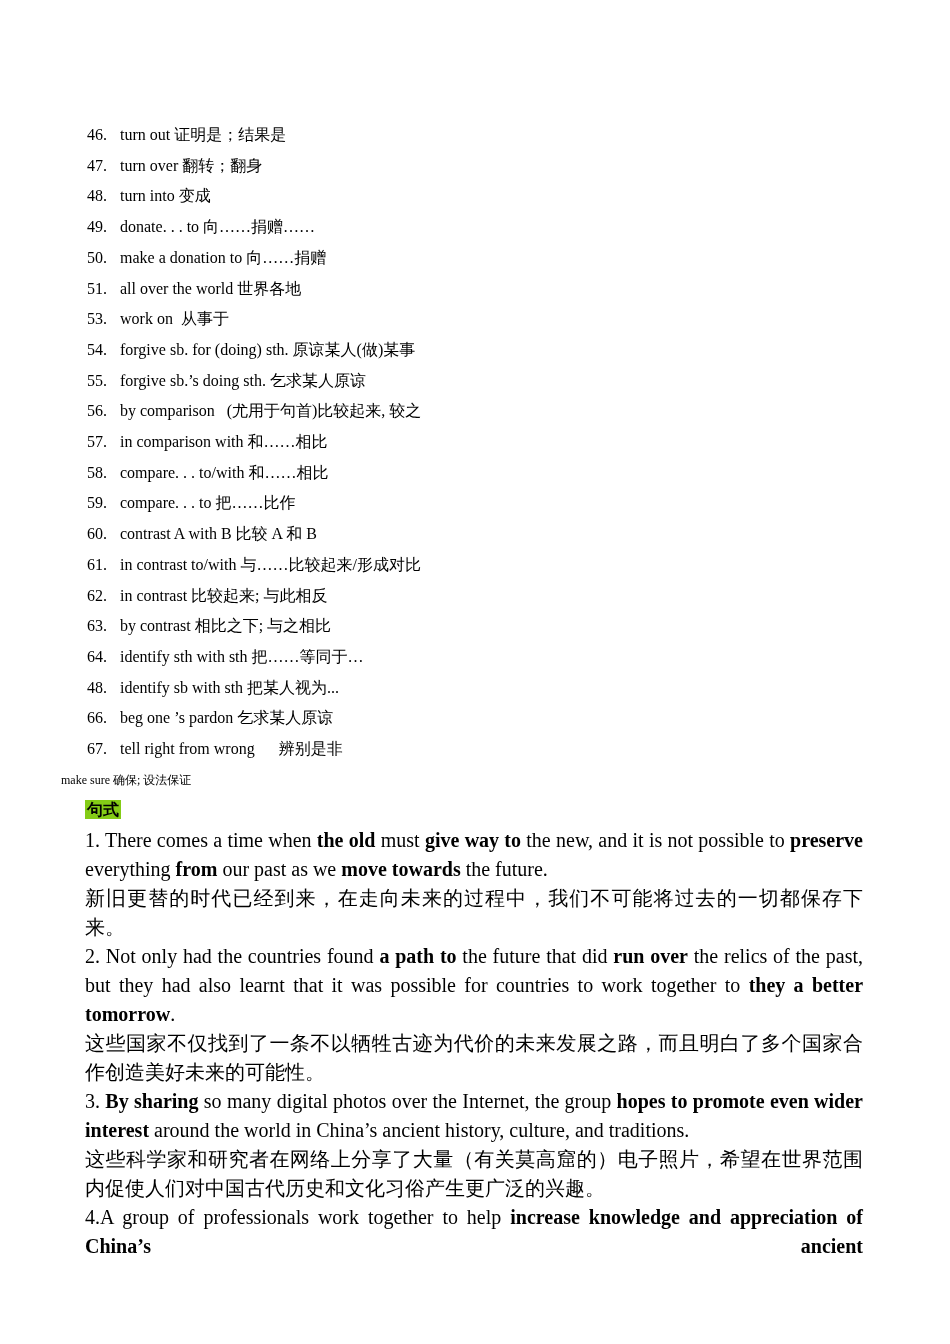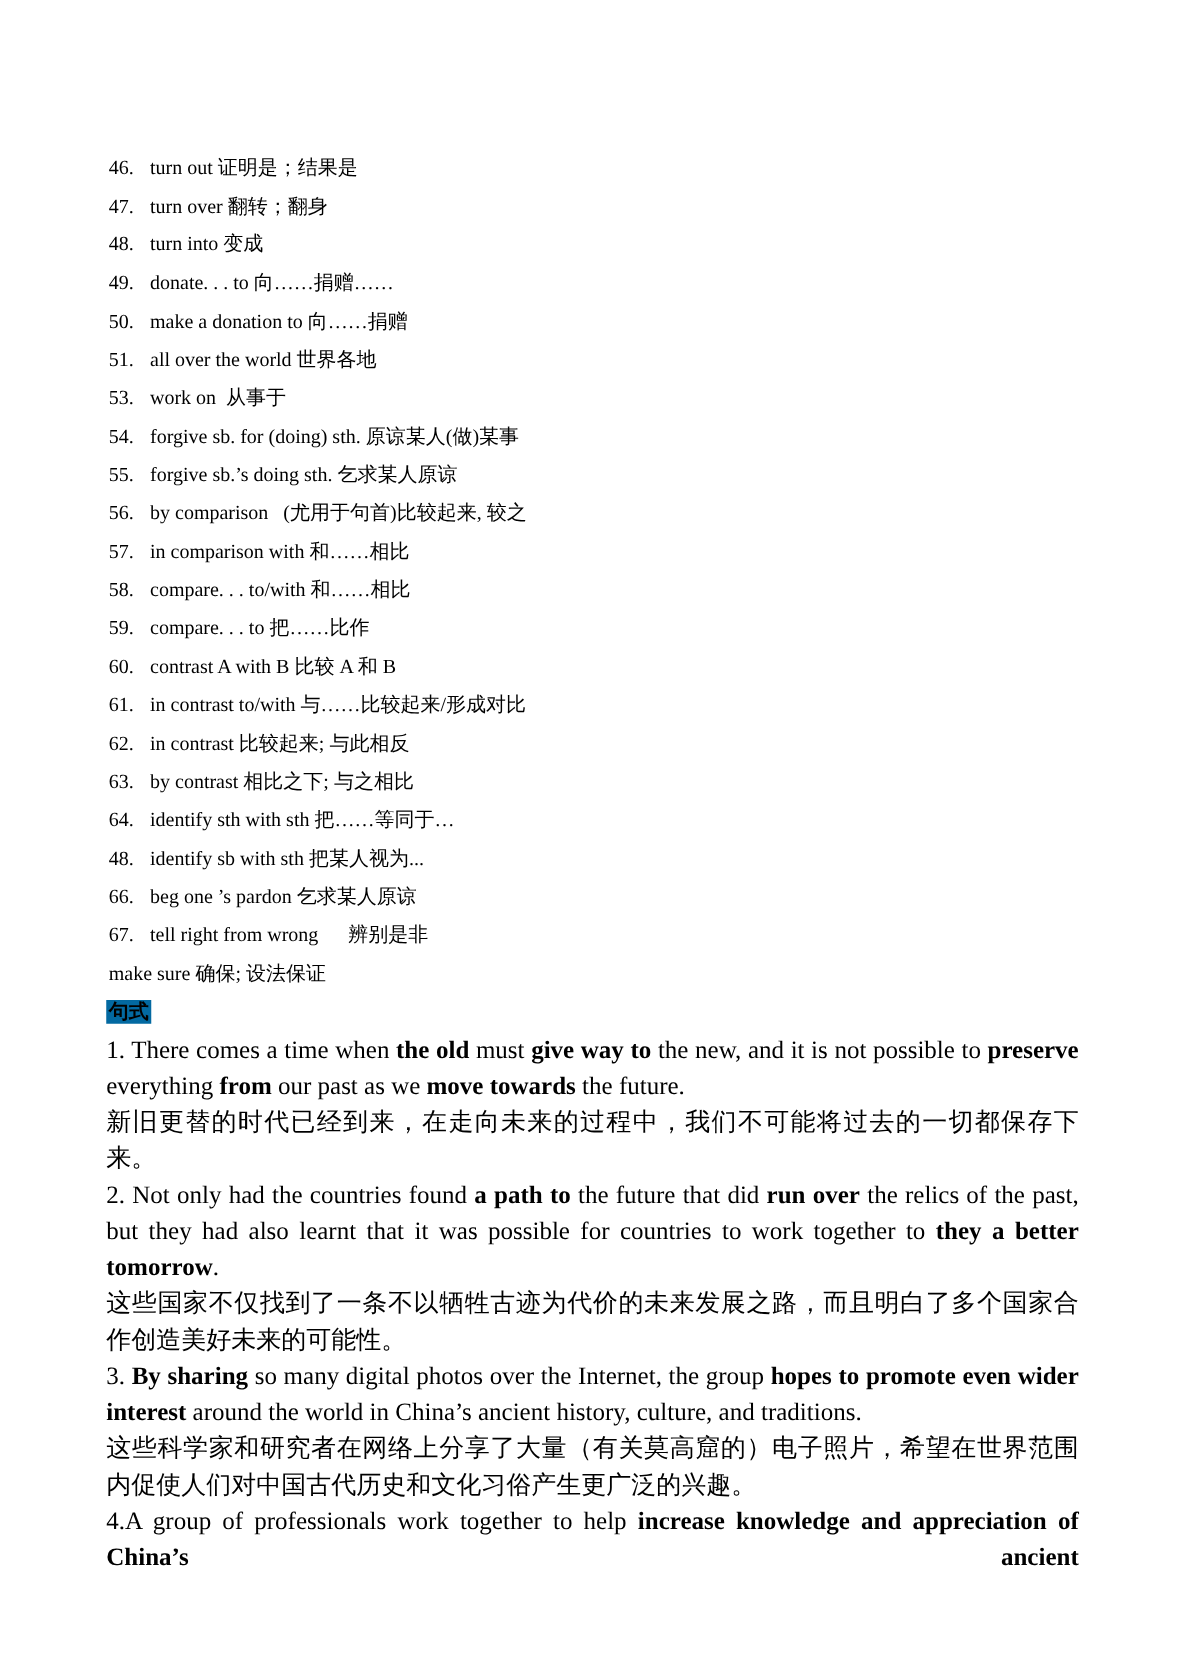--- a/index.html
+++ b/index.html
@@ -29,22 +29,22 @@
     white-space: nowrap;
   }
   .num {
     display: inline-block;
     width: 33px;
   }
   .sep {
     white-space: pre;
   }
   .extra-line {
-    padding-left: 87px;
-    font-size: 16px;
+    padding-left: 61px;
+    font-size: 12px;
     line-height: 30.7px;
   }
   .header-line {
     padding-left: 85px;
     font-size: 16px;
     line-height: 30.7px;
   }
   .hl {
     font-weight: bold;
     padding: 1px 2px;
@@ -91,21 +91,21 @@
       <div class="row"><span class="num">63.</span><span>by contrast</span><span class="sep"> </span><span>相比之下; 与之相比</span></div>
       <div class="row"><span class="num">64.</span><span>identify sth with sth</span><span class="sep"> </span><span>把……等同于…</span></div>
       <div class="row"><span class="num">48.</span><span>identify sb with sth</span><span class="sep"> </span><span>把某人视为...</span></div>
       <div class="row"><span class="num">66.</span><span>beg one ’s pardon</span><span class="sep"> </span><span>乞求某人原谅</span></div>
       <div class="row"><span class="num">67.</span><span>tell right from wrong</span><span class="sep">      </span><span>辨别是非</span></div>
     </div>
 
   <div class="extra-line">make sure 确保; 设法保证</div>
 
   <div class="header-line">
-    <span class="hl" id="section-header" style="background: #0369a1;">句式</span>
+    <span class="hl" id="section-header" style="background: #84cc16;">句式</span>
   </div>
 
   <div class="sentences" id="sentences">
       <p class="para"><span>1. There comes a time when </span><b>the old</b><span> must </span><b>give way to</b><span> the new, and it is not possible to </span><b>preserve</b><span> everything </span><b>from</b><span> our past as we </span><b>move towards</b><span> the future.</span></p>
       <p class="para">新旧更替的时代已经到来，在走向未来的过程中，我们不可能将过去的一切都保存下来。</p>
       <p class="para"><span>2. Not only had the countries found </span><b>a path to</b><span> the future that did </span><b>run over</b><span> the relics of the past, but they had also learnt that it was possible for countries to work together to </span><b>they a better tomorrow</b><span>.</span></p>
       <p class="para">这些国家不仅找到了一条不以牺牲古迹为代价的未来发展之路，而且明白了多个国家合作创造美好未来的可能性。</p>
       <p class="para"><span>3. </span><b>By sharing</b><span> so many digital photos over the Internet, the group </span><b>hopes to promote even wider interest</b><span> around the world in China’s ancient history, culture, and traditions.</span></p>
       <p class="para">这些科学家和研究者在网络上分享了大量（有关莫高窟的）电子照片，希望在世界范围内促使人们对中国古代历史和文化习俗产生更广泛的兴趣。</p>
       <p class="para jlast"><span>4.A group of professionals work together to help </span><b>increase knowledge and appreciation of China’s ancient</b></p>

